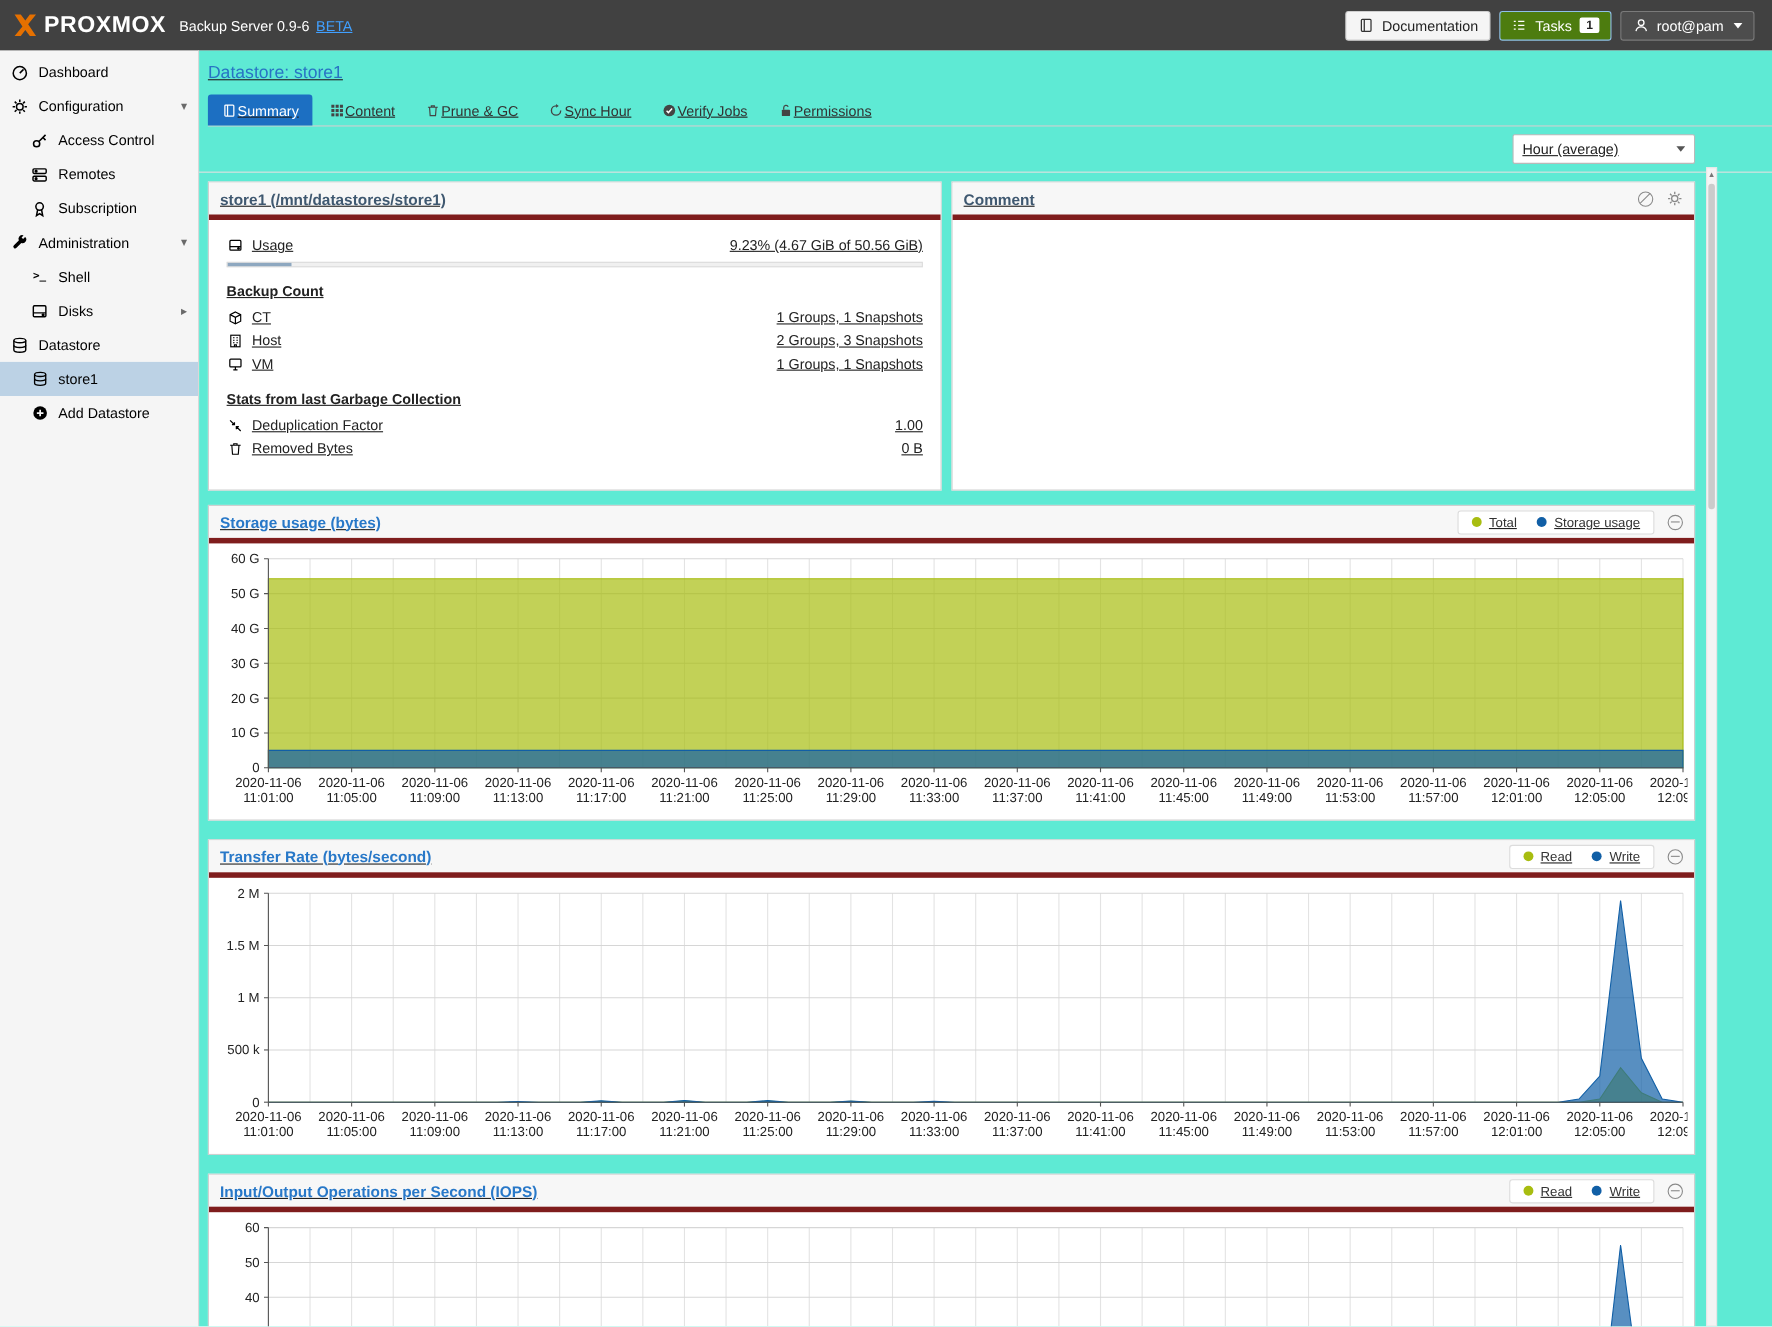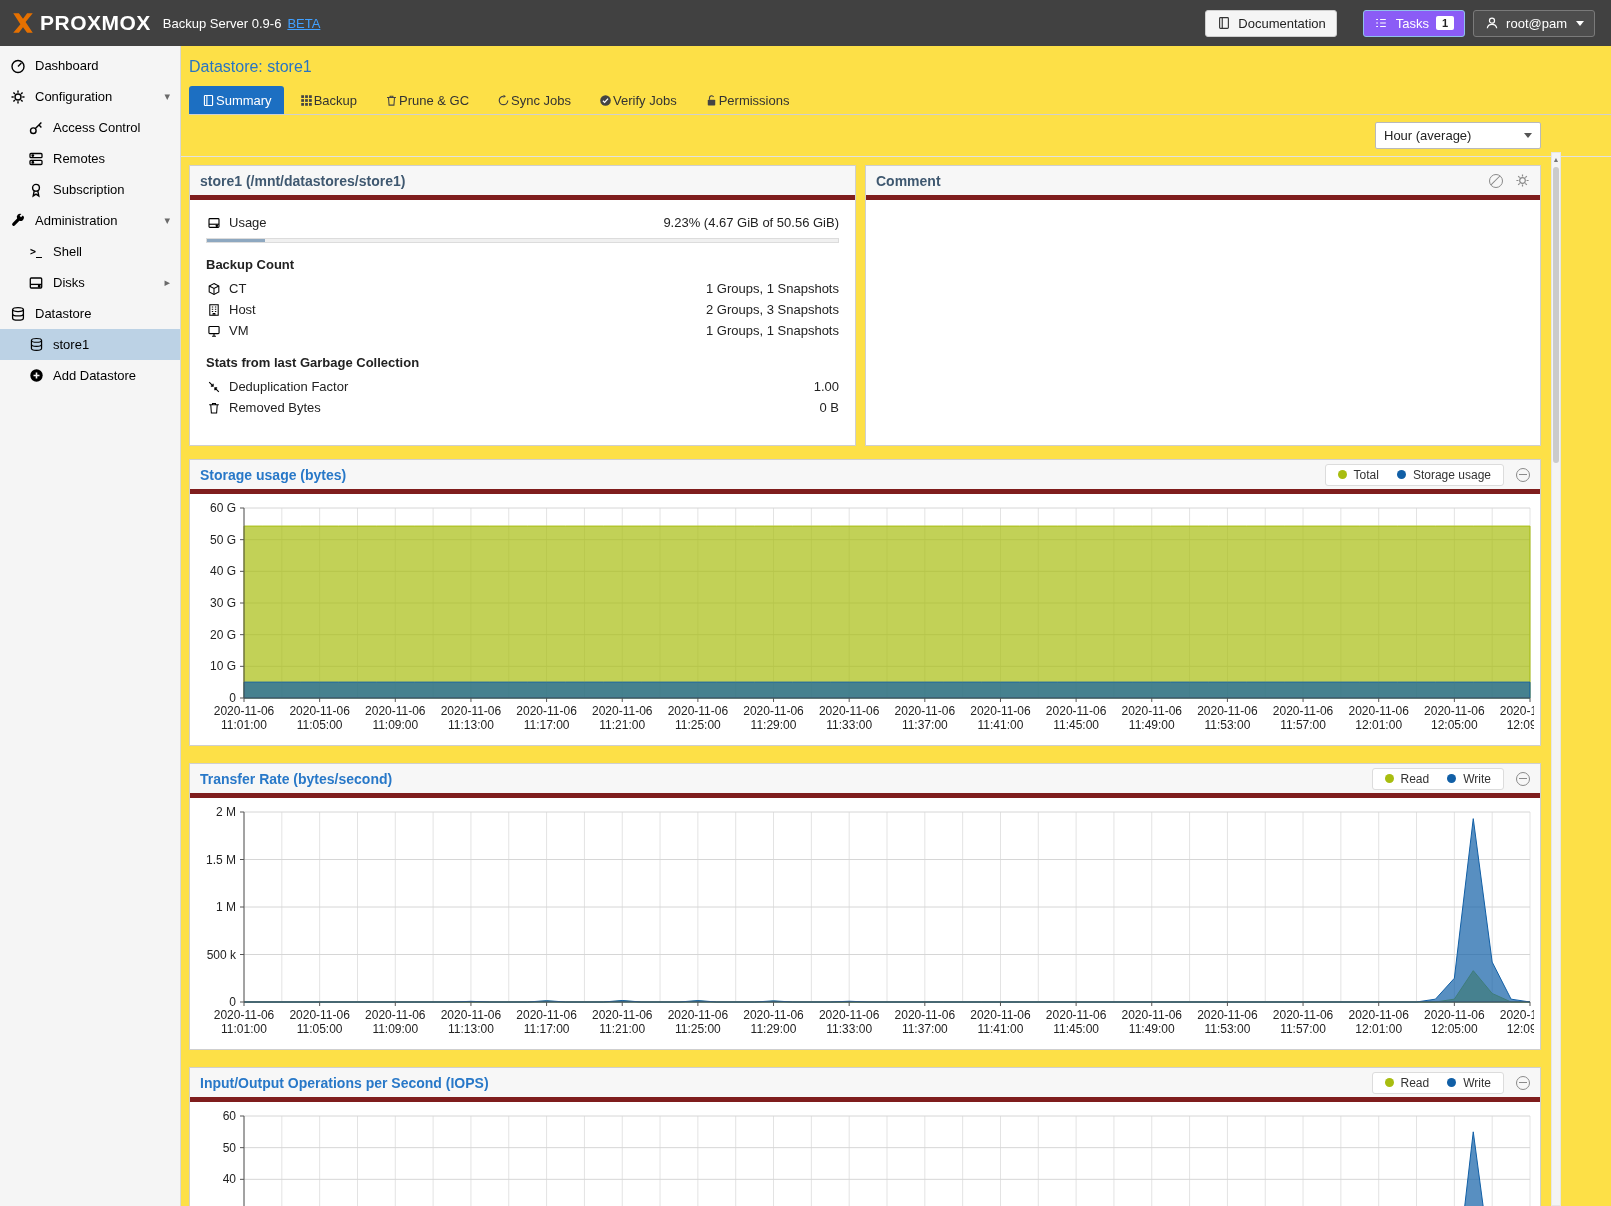--- a/index.html
+++ b/index.html
@@ -10,39 +10,39 @@
 
   
   .topbar { position:absolute; left:0; top:0; right:0; height:46px; background:#414141; display:flex; align-items:center; padding:0 16px 0 10px; }
   .logo { display:flex; align-items:center; gap:4px; }
   .brand { color:#fff; font-size:21px; font-weight:bold; letter-spacing:.5px; }
   .product { color:#fff; font-size:13px; margin-left:12px; }
   .beta { color:#41a0ff; font-size:13px; margin-left:6px; text-decoration:underline; cursor:pointer; }
   .topbar-right { margin-left:auto; display:flex; align-items:center; gap:8px; }
   .tbtn { display:flex; align-items:center; gap:7px; height:27px; padding:0 10px; border-radius:3px; font-size:13px; cursor:pointer; border:1px solid transparent; }
   .tbtn.light { background:#f5f5f5; color:#222; border-color:#cfcfcf; }
-  .tbtn.blue  { background:#8b5cf6; color:#fff; border-color:#8fc0ea;margin-left:18px; }
+  .tbtn.blue  { background:#4d7c0f; color:#fff; border-color:#8fc0ea; }
   .tbtn.dark  { background:#4d4d4d; color:#fff; border-color:#7a7a7a; }
   .badge { background:#fff; color:#222; border-radius:2px; padding:1px 6px; font-size:11px; font-weight:bold; }
   .caret-down-css { width:0; height:0; border-left:4px solid transparent; border-right:4px solid transparent; border-top:5px solid currentColor; display:inline-block; margin-left:2px; }
   .ticon { display:inline-flex; width:15px; height:15px; align-items:center; justify-content:center; }
   .ticon svg { display:block; }
 
   
   .sidebar { position:absolute; left:0; top:46px; width:181px; bottom:0; background:#f5f5f5; border-right:1px solid #d8d8d8; padding-top:4px; }
   .side-item { position:relative; height:31px; display:flex; align-items:center; gap:9px; padding-left:10px; cursor:pointer; color:#000; }
   .side-item.lvl1 { padding-left:28px; }
   .side-item.selected { background:#bcd2e5; }
   .sicon { width:16px; height:16px; display:inline-flex; align-items:center; justify-content:center; flex:none; }
   .sicon svg { display:block; }
   .side-caret { position:absolute; right:10px; color:#6a6a6a; font-size:11px; }
   .shell-glyph { font-family:"DejaVu Sans Mono", monospace; font-size:10px; font-weight:bold; }
 
   
-  .main { position:absolute; left:181px; top:46px; right:0; bottom:0; background:#fde047; }
+  .main { position:absolute; left:181px; top:46px; right:0; bottom:0; background:#5eead4;text-decoration:underline; }
   .page-head { padding:12px 8px 0 8px; }
   .page-title { font-size:16px; color:#2874c4; }
   .tabs { display:flex; gap:3px; margin:10px 0 0 8px; border-bottom:1px solid #cfcfcf; }
   .tab { display:flex; align-items:center; gap:0; height:28px; padding:0 12px; border-radius:3px 3px 0 0; font-size:13px; color:#333; cursor:pointer; }
   .tab .ticon { color:#444; }
   .tab.active { background:#1c6fc2; color:#fff; }
   .tab.active .ticon { color:#fff; }
   .toolbar { display:flex; justify-content:flex-end; align-items:center; height:42px; padding-right:70px; border-bottom:1px solid #e2e2e2; }
   .select { width:166px; height:27px; border:1px solid #b9b9b9; border-radius:2px; background:#fff; display:flex; align-items:center; padding:0 8px; cursor:pointer; }
   .select .sel-label { flex:1; font-size:13px; color:#222; }
@@ -273,38 +273,38 @@
               <rect x="6.3" y="1.5" width="3.4" height="3.4"></rect>
               <rect x="11.1" y="1.5" width="3.4" height="3.4"></rect>
               <rect x="1.5" y="6.3" width="3.4" height="3.4"></rect>
               <rect x="6.3" y="6.3" width="3.4" height="3.4"></rect>
               <rect x="11.1" y="6.3" width="3.4" height="3.4"></rect>
               <rect x="1.5" y="11.1" width="3.4" height="3.4"></rect>
               <rect x="6.3" y="11.1" width="3.4" height="3.4"></rect>
               <rect x="11.1" y="11.1" width="3.4" height="3.4"></rect>
             </svg>
         </span>
-        <span>Backup</span>
+        <span>Content</span>
       </div>
       <div class="tab">
         <span class="ticon">
           <svg width="13" height="13" viewBox="0 0 16 16" fill="none" stroke="currentColor" stroke-width="1.3">
               <path d="M2.5 4.3h11M6.3 4.3V2.8h3.4v1.5M4.3 4.3l.7 9.4h6l.7-9.4"></path>
             </svg>
         </span>
         <span>Prune &amp; GC</span>
       </div>
       <div class="tab">
         <span class="ticon">
           <svg width="13" height="13" viewBox="0 0 16 16" fill="none" stroke="currentColor" stroke-width="1.5">
               <path d="M13.2 8A5.2 5.2 0 1 1 8 2.8"></path>
               <path d="M8 0.8L8 4.9 11 2.8z" fill="currentColor" stroke="none"></path>
             </svg>
         </span>
-        <span>Sync Jobs</span>
+        <span>Sync Hour</span>
       </div>
       <div class="tab">
         <span class="ticon">
           <svg width="13" height="13" viewBox="0 0 16 16">
               <circle cx="8" cy="8" r="6.5" fill="currentColor"></circle>
               <path d="M4.9 8.3l2 2 4.2-4.6" fill="none" stroke="#fff" stroke-width="1.6"></path>
             </svg>
         </span>
         <span>Verify Jobs</span>
       </div>

